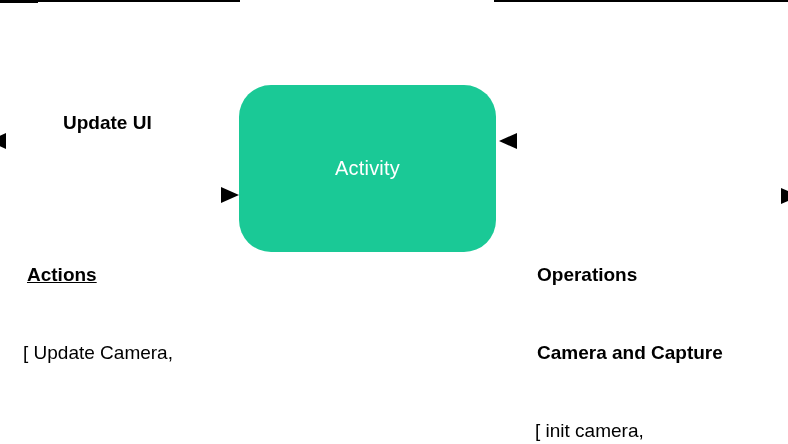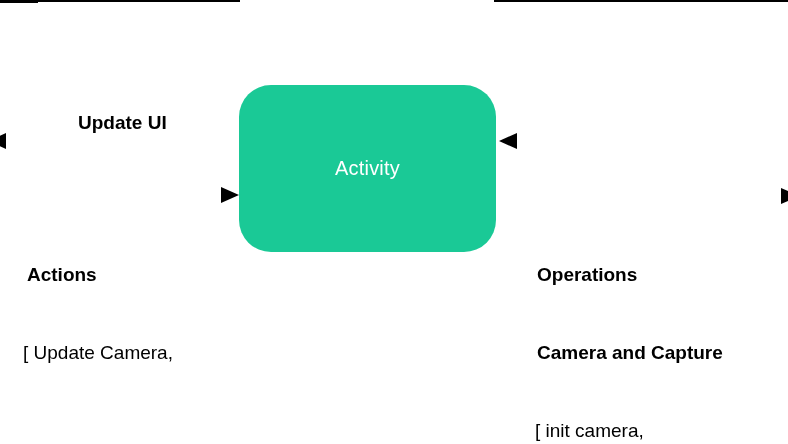--- a/index.html
+++ b/index.html
@@ -70,27 +70,27 @@
 
   
   .label {
     position: absolute;
     font-size: 19px;
     line-height: 26px;
     white-space: pre;
   }
   .bold { font-weight: bold; }
 
-  .lbl-update-ui  { left: 63px;  top: 112px; font-weight: bold; line-height: 22px; margin-left: 15px; }
+  .lbl-update-ui  { left: 63px;  top: 112px; font-weight: bold; line-height: 22px; }
   .blk-actions    { left: 23px;  top: 210px; }
   .blk-state      { left: 545px; top: 48px;  }
   .blk-operations { left: 535px; top: 210px; }
 
   .pad2   { padding-left: 2px; }
-  .pad4   { padding-left: 4px; }
+  .pad4   { padding-left: 4px; text-decoration: underline; }
   .indent { padding-left: 13px; }
 </style>
 </head>
 <body>
 
 <div class="canvas">
 
   <div class="top-bar"></div>
 
   <div class="node">

